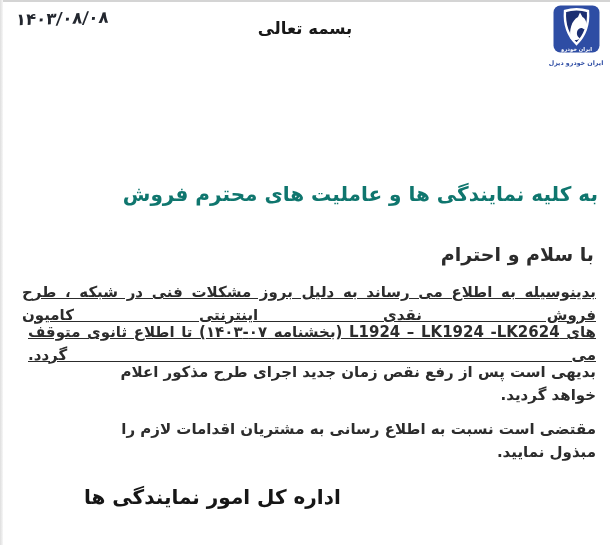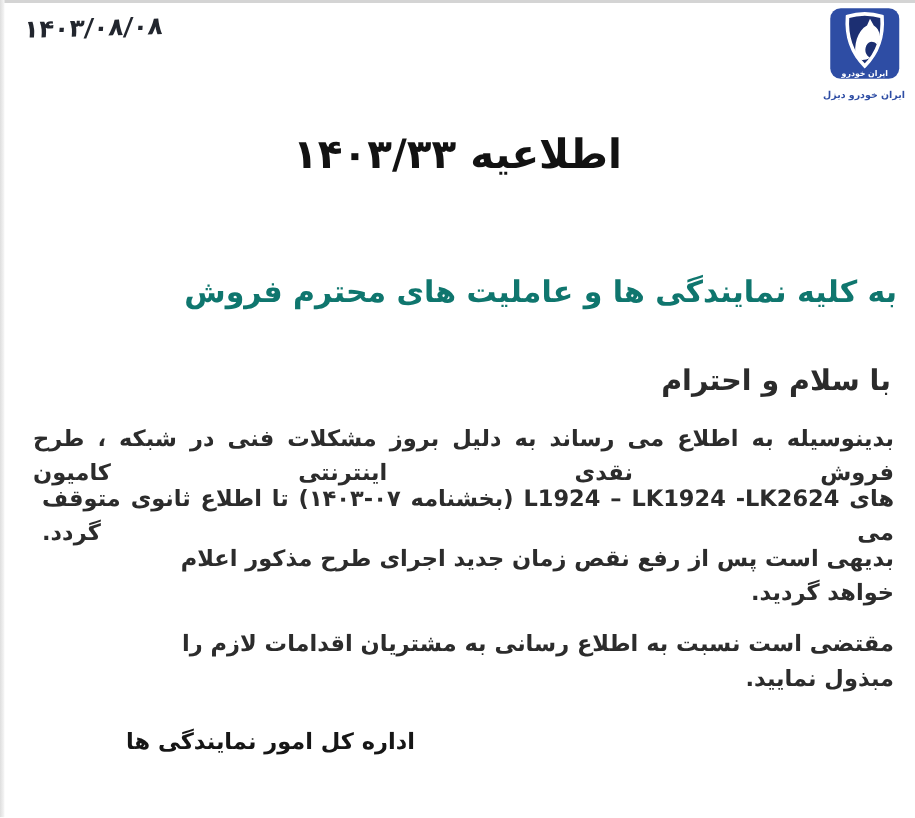--- a/index.html
+++ b/index.html
@@ -41,53 +41,53 @@
     font-size:20px;font-weight:800;color:#0f766e;
   }
   .salutation{
     top:243px;right:16px;
     font-size:19px;font-weight:600;color:#2b2b2b;
   }
   .line{
     font-size:15px;font-weight:600;color:#2c2c2c;line-height:1.5;
     overflow:hidden;
   }
-  .j{text-align:justify;text-align-last:justify;}
+  .j{text-align:justify;text-align-last:justify;text-decoration:underline;}
   .r{text-align:right;}
   .l1{top:281px;right:14px;left:22px;}
   .l2{top:321px;right:14px;left:28px;}
   .l3{top:361px;right:14px;left:90px;}
   .l4{top:398px;right:14px;left:90px;margin-top:20px;}
   .signoff{
     top:485px;left:84px;
-    font-size:15px;font-weight:800;color:#161616;
+    font-size:20px;font-weight:800;color:#161616;
   }
 </style>
 </head>
 <body>
 
 <div class="page">
 
   <div class="edge-top"></div>
   <div class="edge-left"></div>
 
   <div class="txt date">۱۴۰۳/۰۸/۰۸</div>
 
+  <div class="txt besmeh">بسمه تعالی</div>
 
   <div class="logo">
     <svg width="56" height="64" viewBox="0 0 56 64" xmlns="http://www.w3.org/2000/svg">
       <rect class="lg-sq" x="5.5" y="0.5" width="46" height="47" rx="7"></rect>
       <path class="lg-shield" d="M17,6 Q28.5,2.5 40,6 C41,19 37,30.5 28.5,39 C20,30.5 16,19 17,6 Z"></path>
       <path class="lg-horse" d="M22.5,33.5 C21,25 23.5,15.5 30,12 L32,7.5 L34.5,12 C39,14.5 39.5,21 36.5,24.5 C34,22 31,22.5 29.5,25.5 C28,29 29.5,32 32,33.5 C29,35.5 24.5,35.5 22.5,33.5 Z"></path>
       <text class="lg-inner" x="28.5" y="45.5">ایران خودرو</text>
       <text class="lg-cap" x="28" y="60">ایران خودرو دیزل</text>
     </svg>
   </div>
 
-  <div class="txt title">اطلاعیه ۱۴۰۳/۳۳</div>
 
   <div class="txt addressee">به کلیه نمایندگی ها و عاملیت های محترم فروش</div>
 
   <div class="txt salutation">با سلام و احترام</div>
 
   <div class="txt line j l1">بدینوسیله به اطلاع می رساند به دلیل بروز مشکلات فنی در شبکه ، طرح فروش نقدی اینترنتی کامیون</div>
   <div class="txt line j l2">های L1924 – LK1924 -LK2624 (بخشنامه ۰۷-۱۴۰۳)  تا اطلاع ثانوی متوقف می گردد.</div>
   <div class="txt line r l3">بدیهی است پس از رفع نقص زمان جدید اجرای طرح مذکور اعلام خواهد گردید.</div>
   <div class="txt line r l4">مقتضی است نسبت به اطلاع رسانی به مشتریان اقدامات لازم را مبذول نمایید.</div>
 

